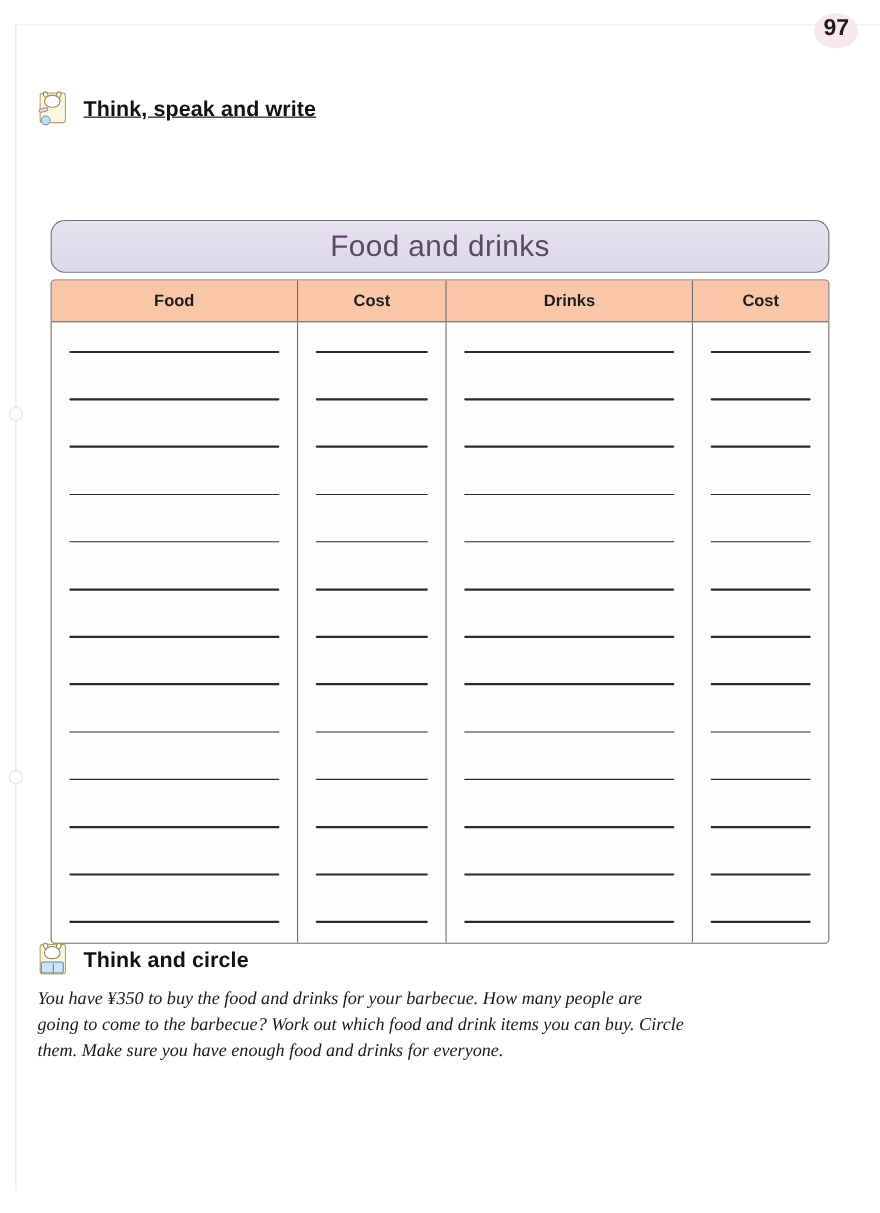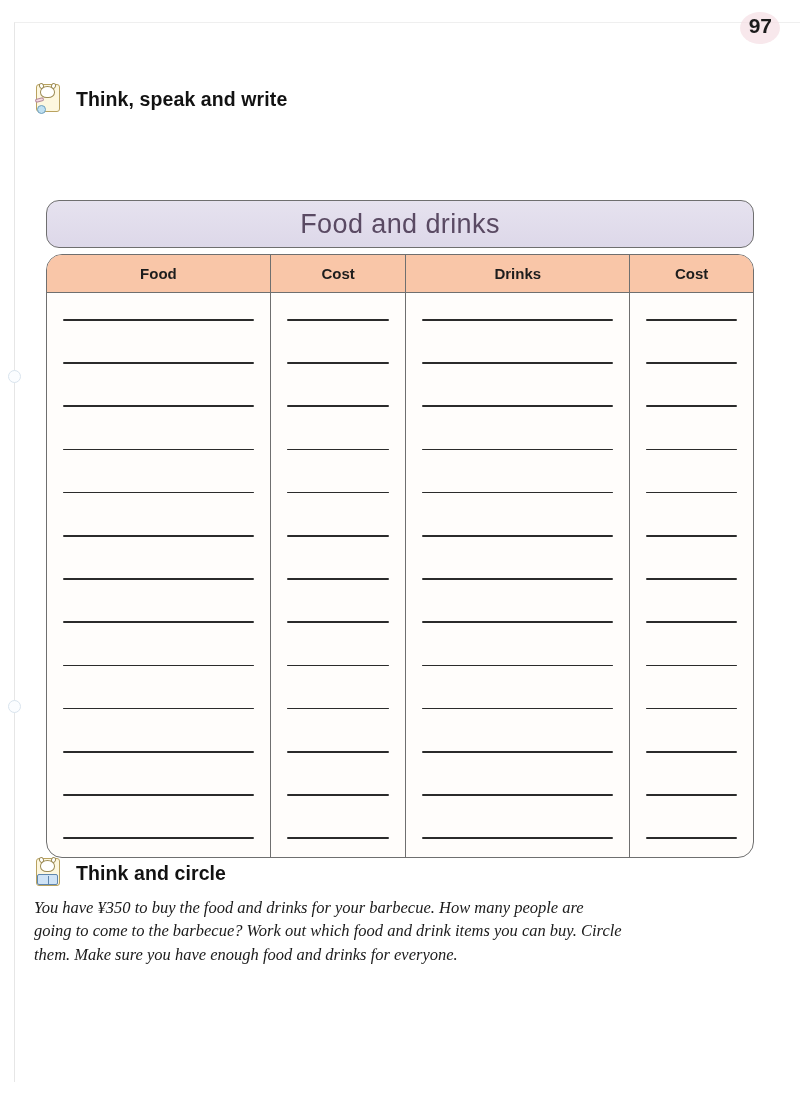--- a/index.html
+++ b/index.html
@@ -60,21 +60,21 @@
     background: #fbfdff;
   }
   .hole.h1 { top: 370px; }
   .hole.h2 { top: 700px; }
 
   
   .section {
     position: absolute;
     left: 34px;
   }
-  .section.one { top: 82px; width: 620px; }
+  .section.one { top: 82px; width: 620px; text-decoration: underline; }
   .section.two { top: 856px; width: 620px; }
 
   .sec-head {
     display: flex;
     align-items: center;
     gap: 14px;
     height: 34px;
   }
   .sec-title {
     font-family: "Liberation Sans", sans-serif;
@@ -179,21 +179,21 @@
   .ws-title {
     font-family: "Liberation Sans", sans-serif;
     font-size: 27px;
     color: #5a4a63;
     letter-spacing: .4px;
   }
 
   .ws-table {
     margin-top: 6px;
     border: 1.6px solid #6f6f6f;
-    border-radius: 16px;
+    border-radius: 4px;
     background: #fffdfb;
     overflow: hidden;
     height: 604px;
     display: flex;
     flex-direction: column;
   }
   .ws-head-row {
     display: flex;
     height: 38px;
     background: #f9c6a8;

